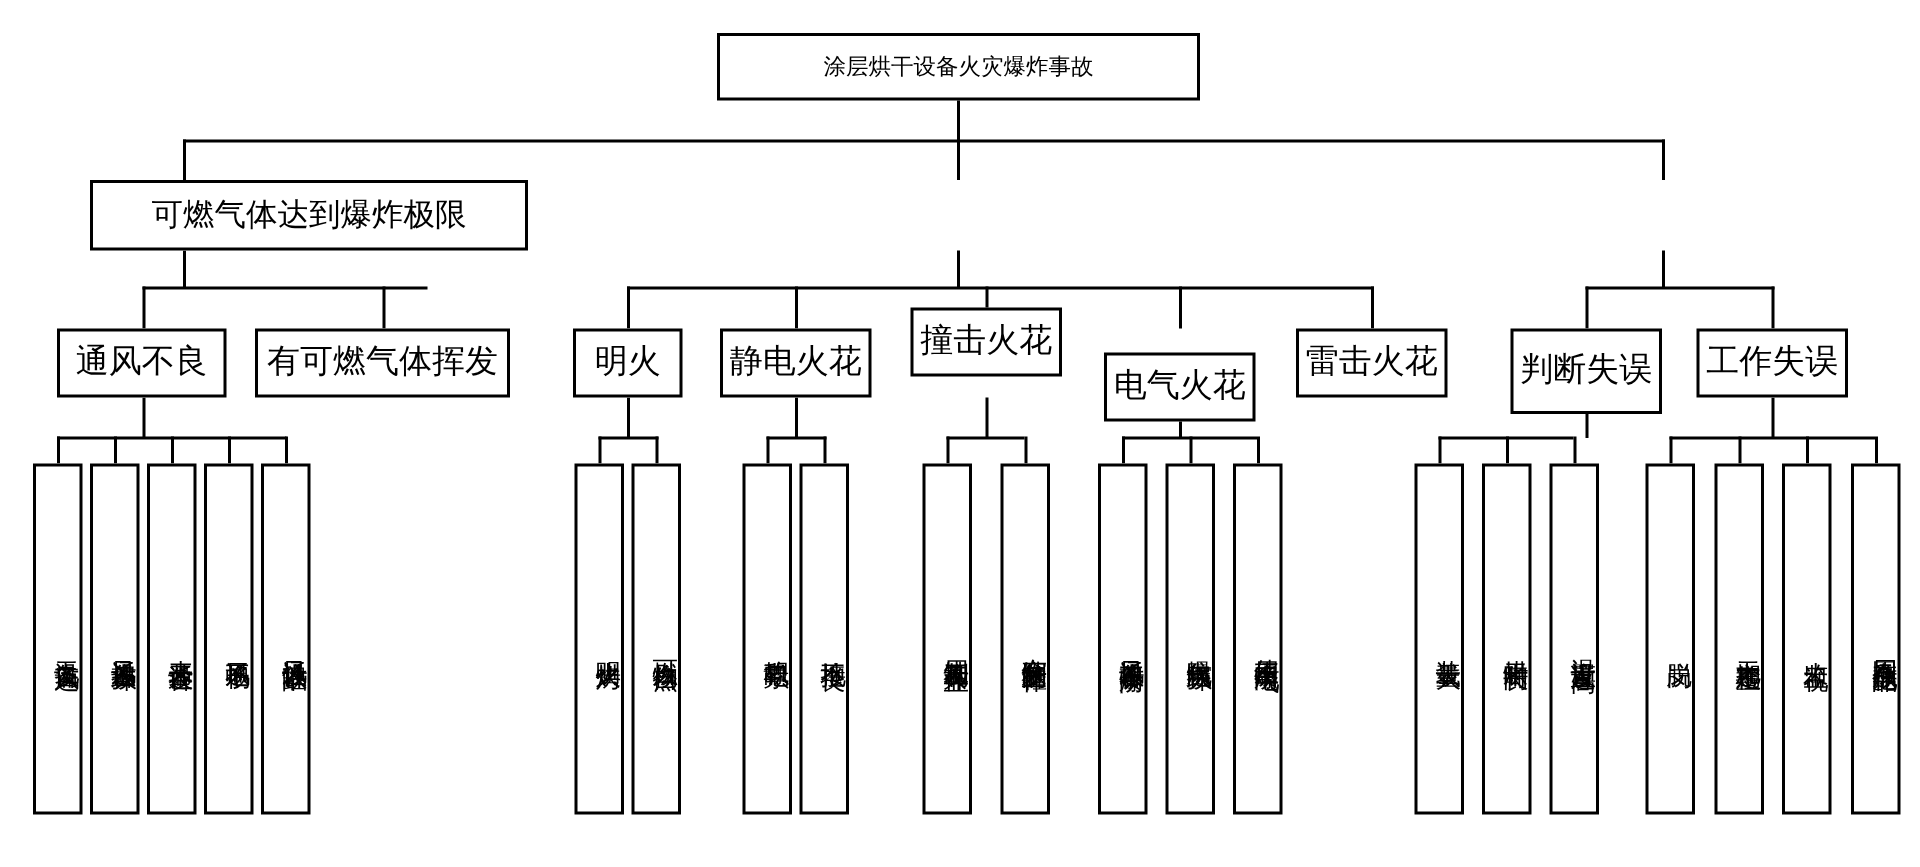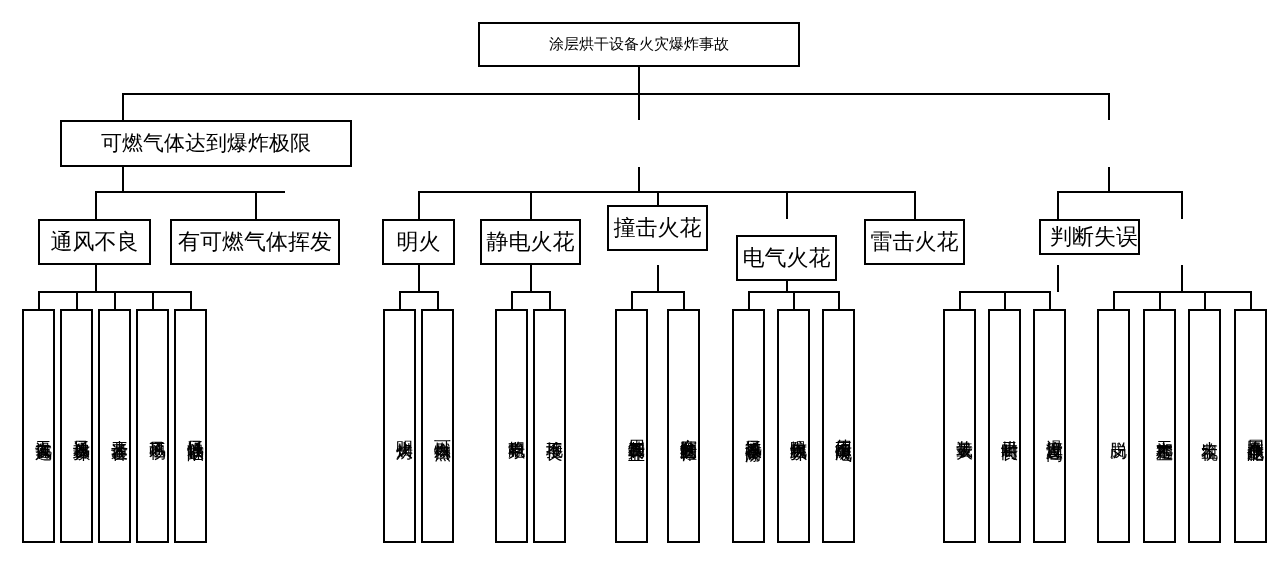--- a/index.html
+++ b/index.html
@@ -148,22 +148,25 @@
   <div class="node h lvl3" style="left:607px; top:205px; width:101px; height:46px;">
       <span>撞击火花</span>
     </div>
   <div class="node h lvl3" style="left:736px; top:235px; width:101px; height:46px;">
       <span>电气火花</span>
     </div>
   <div class="node h lvl3" style="left:864px; top:219px; width:101px; height:46px;">
       <span>雷击火花</span>
     </div>
 
-  <div class="node h lvl3" style="left:1039px; top:219px; width:101px; height:36px;justify-content:flex-end;">
+  <div class="node h lvl3" style="left:1007px; top:219px; width:101px; height:57px;">
       <span>判断失误</span>
+    </div>
+  <div class="node h lvl3" style="left:1131px; top:219px; width:101px; height:46px;">
+      <span>工作失误</span>
     </div>
 
   <div class="node v leaf" style="left:22px; top:309px; width:33px; height:234px;">
       <span>无设备通风</span>
     </div>
   <div class="node v leaf" style="left:60px; top:309px; width:33px; height:234px;">
       <span>通风设备损坏</span>
     </div>
   <div class="node v leaf" style="left:98px; top:309px; width:33px; height:234px;">
       <span>未开通设备</span>

